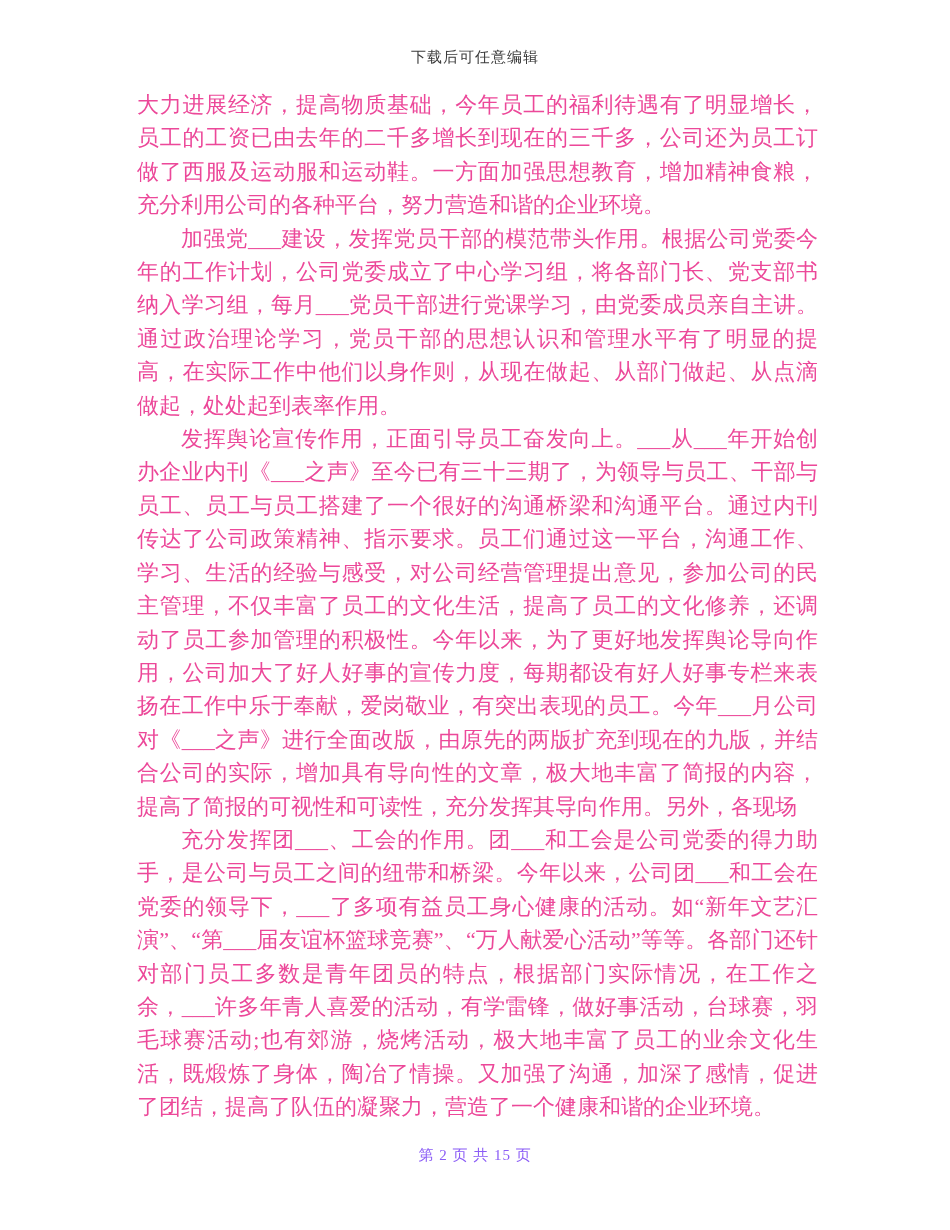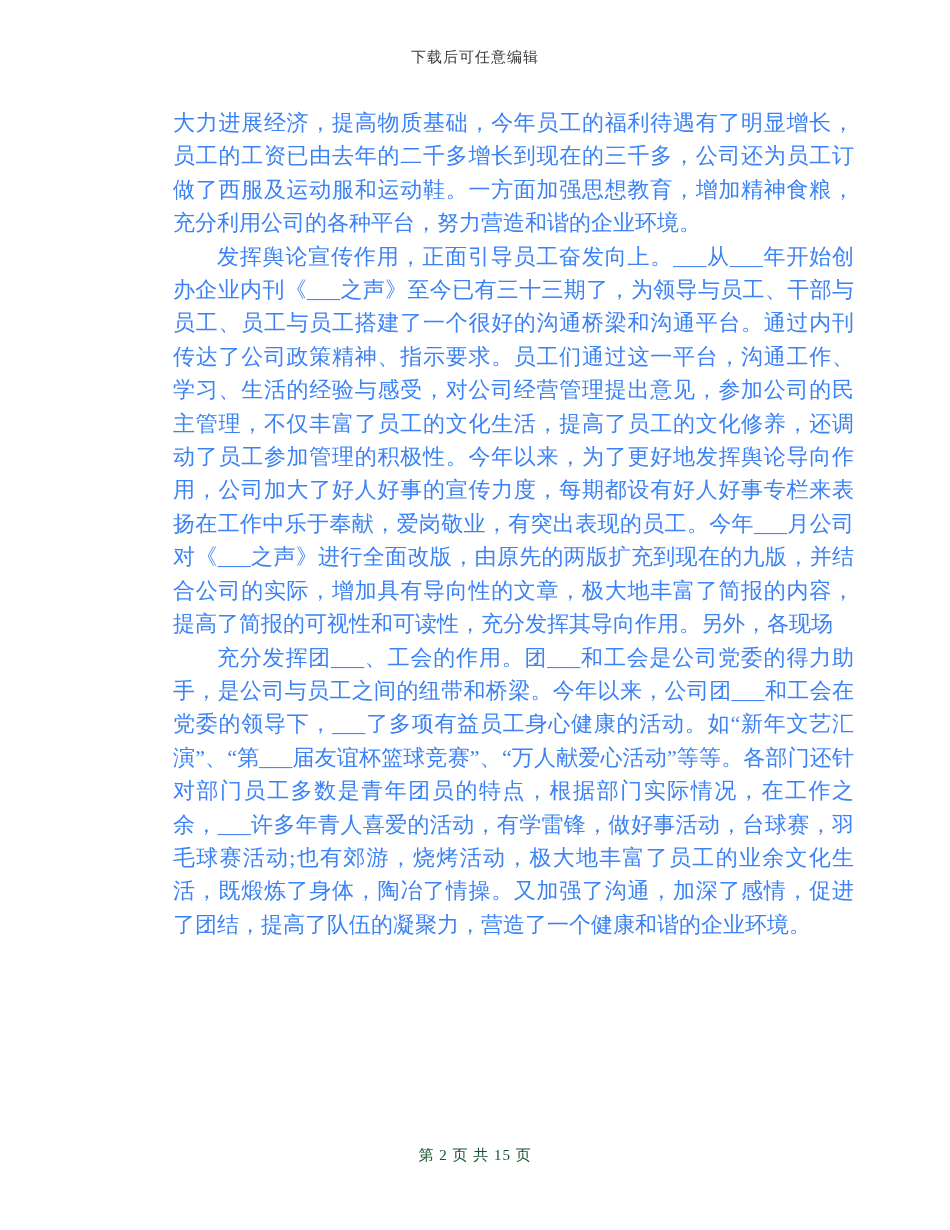--- a/index.html
+++ b/index.html
@@ -21,57 +21,57 @@
     top: 48px;
     left: 0;
     width: 100%;
     text-align: center;
     font-size: 15px;
     letter-spacing: 1px;
     color: #3a3a3a;
   }
   .content {
     position: absolute;
-    top: 106px;
+    top: 88px;
     left: 137px;
     width: 681px;
     font-size: 22px;
     line-height: 33.4px;
     text-align: justify;
-    color: #3b82f6;
-    margin-left: 36px;
+    color: #ec4899;
   }
   .content p {
     margin: 0;
     padding: 0;
     word-break: break-all;
   }
   .content p.indent {
     text-indent: 2em;
   }
   .footer {
     position: absolute;
     top: 1146px;
     left: 0;
     width: 100%;
     text-align: center;
     font-size: 15px;
     letter-spacing: 1px;
-    color: #14532d;
+    color: #8b5cf6;
   }
 </style>
 </head>
 <body>
 
 <div class="page">
 
   <div class="header-note">下载后可任意编辑</div>
 
   <div class="content">
     <p class="para">大力进展经济，提高物质基础，今年员工的福利待遇有了明显增长，员工的工资已由去年的二千多增长到现在的三千多，公司还为员工订做了西服及运动服和运动鞋。一方面加强思想教育，增加精神食粮，充分利用公司的各种平台，努力营造和谐的企业环境。</p>
+    <p class="para indent">加强党___建设，发挥党员干部的模范带头作用。根据公司党委今年的工作计划，公司党委成立了中心学习组，将各部门长、党支部书纳入学习组，每月___党员干部进行党课学习，由党委成员亲自主讲。通过政治理论学习，党员干部的思想认识和管理水平有了明显的提高，在实际工作中他们以身作则，从现在做起、从部门做起、从点滴做起，处处起到表率作用。</p>
     <p class="para indent">发挥舆论宣传作用，正面引导员工奋发向上。___从___年开始创办企业内刊《___之声》至今已有三十三期了，为领导与员工、干部与员工、员工与员工搭建了一个很好的沟通桥梁和沟通平台。通过内刊传达了公司政策精神、指示要求。员工们通过这一平台，沟通工作、学习、生活的经验与感受，对公司经营管理提出意见，参加公司的民主管理，不仅丰富了员工的文化生活，提高了员工的文化修养，还调动了员工参加管理的积极性。今年以来，为了更好地发挥舆论导向作用，公司加大了好人好事的宣传力度，每期都设有好人好事专栏来表扬在工作中乐于奉献，爱岗敬业，有突出表现的员工。今年___月公司对《___之声》进行全面改版，由原先的两版扩充到现在的九版，并结合公司的实际，增加具有导向性的文章，极大地丰富了简报的内容，提高了简报的可视性和可读性，充分发挥其导向作用。另外，各现场</p>
     <p class="para indent">充分发挥团___、工会的作用。团___和工会是公司党委的得力助手，是公司与员工之间的纽带和桥梁。今年以来，公司团___和工会在党委的领导下，___了多项有益员工身心健康的活动。如“新年文艺汇演”、“第___届友谊杯篮球竞赛”、“万人献爱心活动”等等。各部门还针对部门员工多数是青年团员的特点，根据部门实际情况，在工作之余，___许多年青人喜爱的活动，有学雷锋，做好事活动，台球赛，羽毛球赛活动;也有郊游，烧烤活动，极大地丰富了员工的业余文化生活，既煅炼了身体，陶冶了情操。又加强了沟通，加深了感情，促进了团结，提高了队伍的凝聚力，营造了一个健康和谐的企业环境。</p>
   </div>
 
   <div class="footer">
     <span>第 2 页 共 15 页</span>
   </div>
 
 </div>
 

